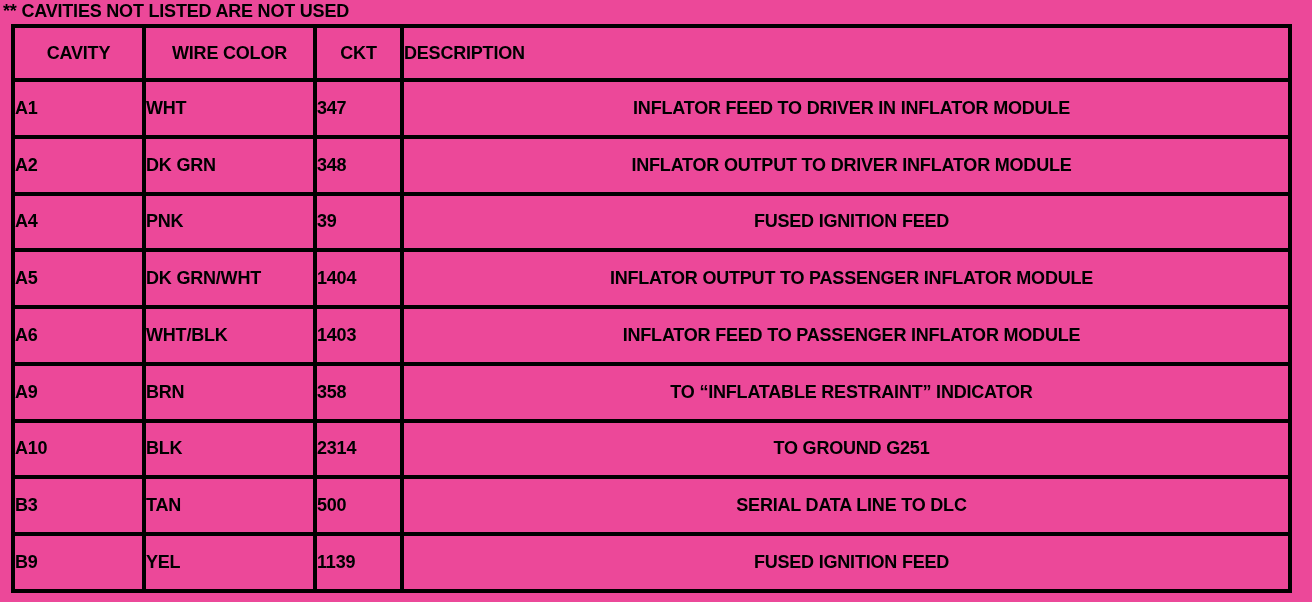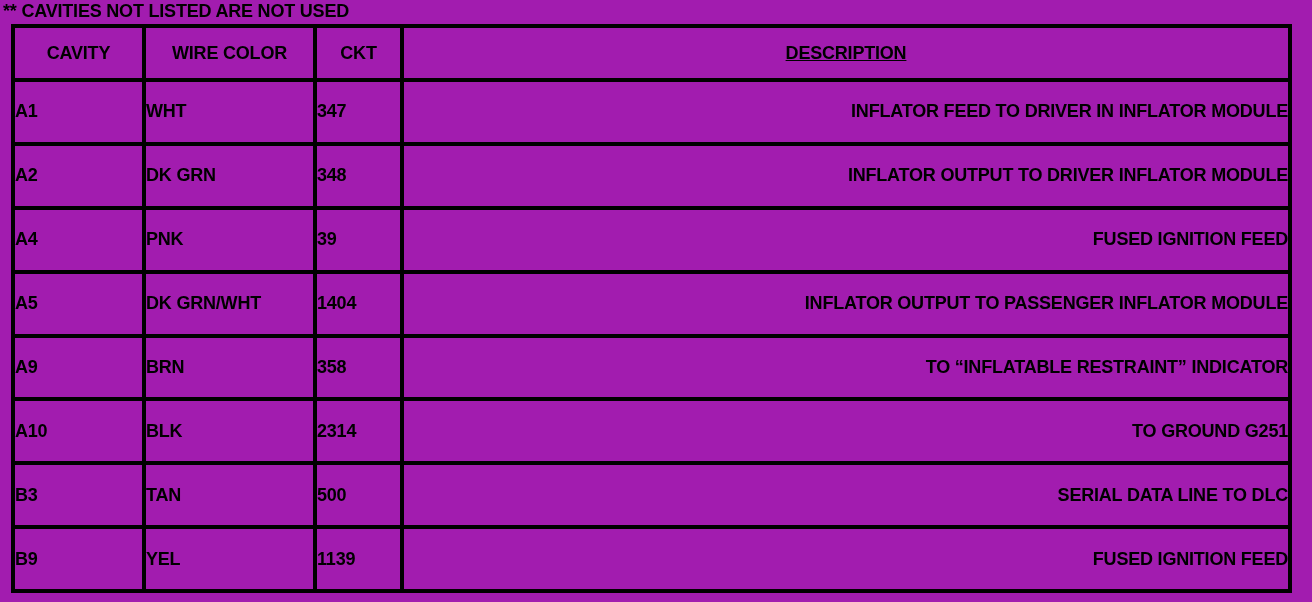--- a/index.html
+++ b/index.html
@@ -4,21 +4,21 @@
 <style>
   * { box-sizing: border-box; margin: 0; padding: 0; }
   html, body { background: #ffffff; }
   body {
     width: 1312px; height: 602px;
     overflow: hidden;
     font-family: "Liberation Sans", "DejaVu Sans", sans-serif;
     color: #000000;
     -webkit-font-smoothing: none;
   }
-  .page { width: 1312px; height: 602px; background: #a21caf; position: relative; }
+  .page { width: 1312px; height: 602px; background: #ec4899; position: relative; }
   .note {
     position: absolute;
     left: 3px; top: 1px;
     font-size: 18px;
     font-weight: 800;
     letter-spacing: -0.2px;
     white-space: nowrap;
   }
   table.pinout {
     position: absolute;
@@ -32,22 +32,22 @@
     border: 4px solid #000000;
     font-weight: 800;
     font-size: 18px;
     letter-spacing: -0.2px;
     vertical-align: middle;
     padding: 0;
     overflow: hidden;
     white-space: nowrap;
   }
   table.pinout thead tr { height: 54px; }
-  table.pinout td.desc, table.pinout th.desc-h { text-align: right; padding-left: 11px; }
-  table.pinout th.desc-h { text-align: center; padding-left: 0; text-decoration: underline; }
+  table.pinout td.desc, table.pinout th.desc-h { text-align: center; padding-left: 11px; }
+  table.pinout th.desc-h { text-align: left; padding-left: 0; }
 </style>
 </head>
 <body>
 
 <div class="page">
 
   <div class="note">** CAVITIES NOT LISTED ARE NOT USED</div>
 
   <table class="pinout">
     <colgroup>
@@ -83,20 +83,26 @@
         <td>39</td>
         <td class="desc">FUSED IGNITION FEED</td>
       </tr>
       <tr>
         <td>A5</td>
         <td>DK GRN/WHT</td>
         <td>1404</td>
         <td class="desc">INFLATOR OUTPUT TO PASSENGER INFLATOR MODULE</td>
       </tr>
       <tr>
+        <td>A6</td>
+        <td>WHT/BLK</td>
+        <td>1403</td>
+        <td class="desc">INFLATOR FEED TO PASSENGER INFLATOR MODULE</td>
+      </tr>
+      <tr>
         <td>A9</td>
         <td>BRN</td>
         <td>358</td>
         <td class="desc">TO “INFLATABLE RESTRAINT” INDICATOR</td>
       </tr>
       <tr>
         <td>A10</td>
         <td>BLK</td>
         <td>2314</td>
         <td class="desc">TO GROUND G251</td>

